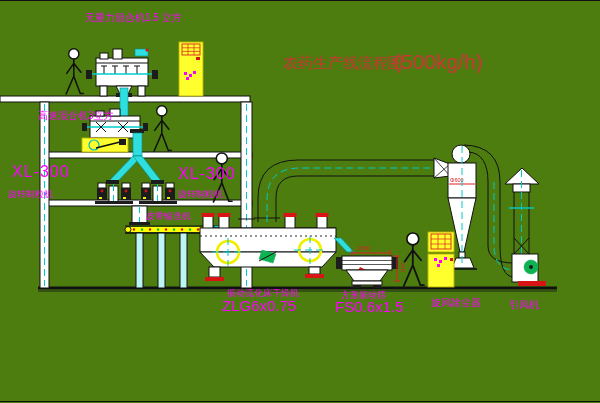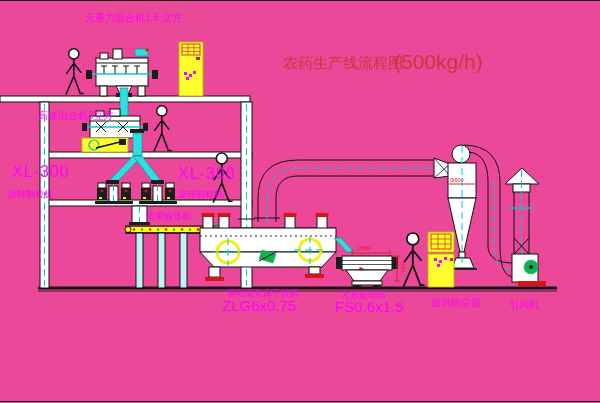--- a/index.html
+++ b/index.html
@@ -1,16 +1,16 @@
 <!DOCTYPE html>
 <html><head>
 <meta charset="utf-8">
 <style>
   html,body{margin:0;padding:0;background:#ffffff;}
-  .stage{position:relative;width:600px;height:403px;background:#ec4899;overflow:hidden;}
+  .stage{position:relative;width:600px;height:403px;background:#4d7c0f;overflow:hidden;}
   svg text{font-family:"Liberation Sans","DejaVu Sans",sans-serif;}
   .ln{stroke:#111;stroke-width:1;fill:none}
   .ln2{stroke:#111;stroke-width:1.6;fill:none}
   .w{fill:#ffffff;stroke:#111;stroke-width:1}
   .blk{fill:#1c1c1c;stroke:none}
   .cyf{fill:#2fdede;stroke:#008d8d;stroke-width:.6}
   .cyl{stroke:#00cccc;stroke-width:1.4;fill:none}
   .cd{stroke:#00c9c9;stroke-width:1;fill:none;stroke-dasharray:7 4}
   .yf{fill:#ffff2e;stroke:#b9b400;stroke-width:.9}
   .ycir{fill:none;stroke:#f2ee00;stroke-width:2.6}

